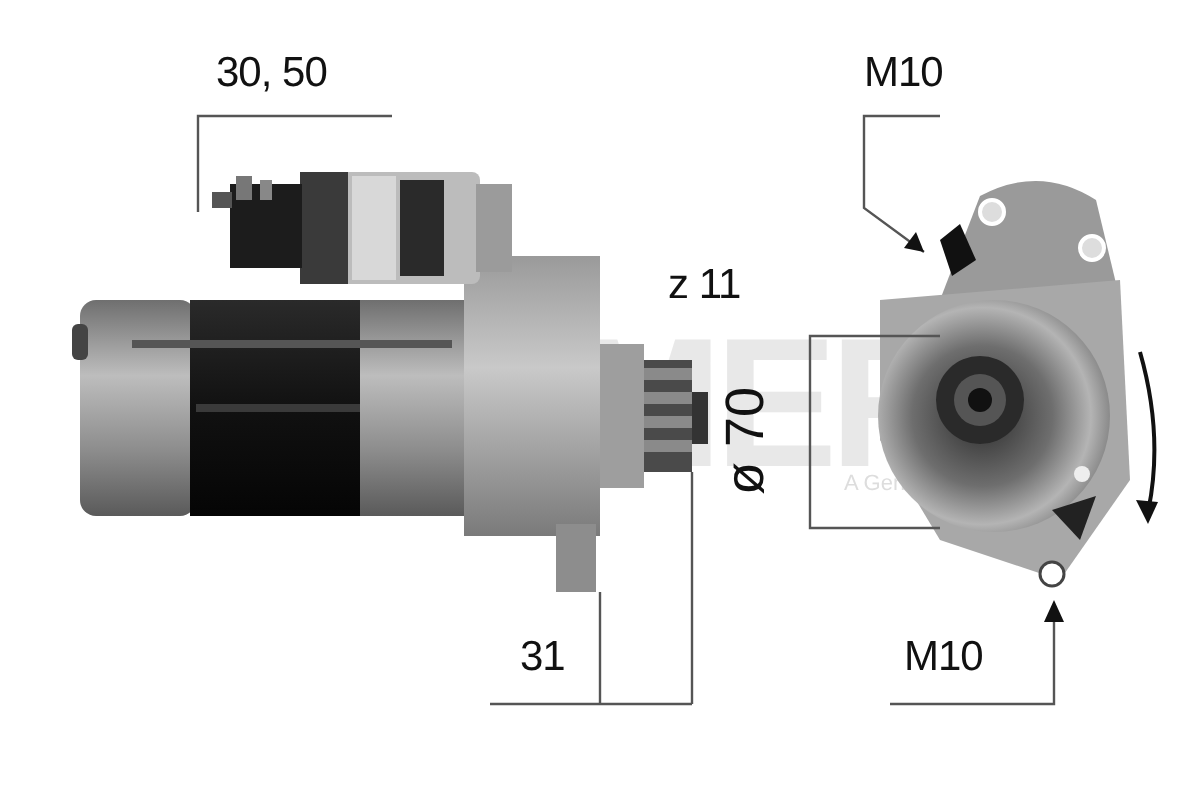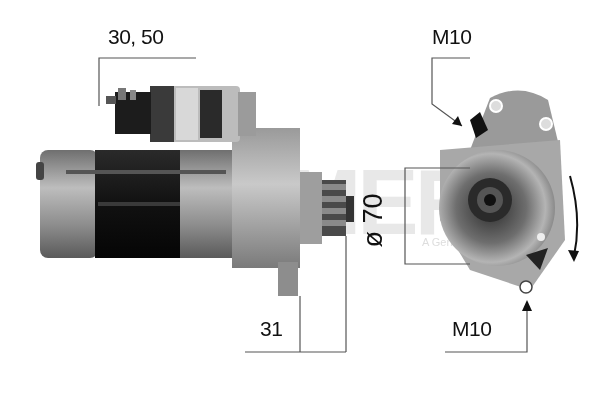--- a/index.html
+++ b/index.html
@@ -118,17 +118,18 @@
       <path d="M570 176 Q582 218 574 256" stroke="#111" stroke-width="2"></path>
     </g>
     <g fill="#111">
       <polygon points="462,126 452,124 458,116"></polygon>
       <polygon points="527,300 522,311 532,311"></polygon>
       <polygon points="574,262 568,250 579,251"></polygon>
     </g>
   </svg>
 
   <div class="label" style="left:108px; top:26px;">30, 50</div>
+  <div class="label" style="left:334px; top:132px;">z 11</div>
   <div class="label-rot" style="left:346px; top:207px;">ø 70</div>
   <div class="label" style="left:260px; top:318px;text-align:center;">31</div>
   <div class="label" style="left:432px; top:26px;">M10</div>
   <div class="label" style="left:452px; top:318px;">M10</div>
 </div>
 
 </body></html>

